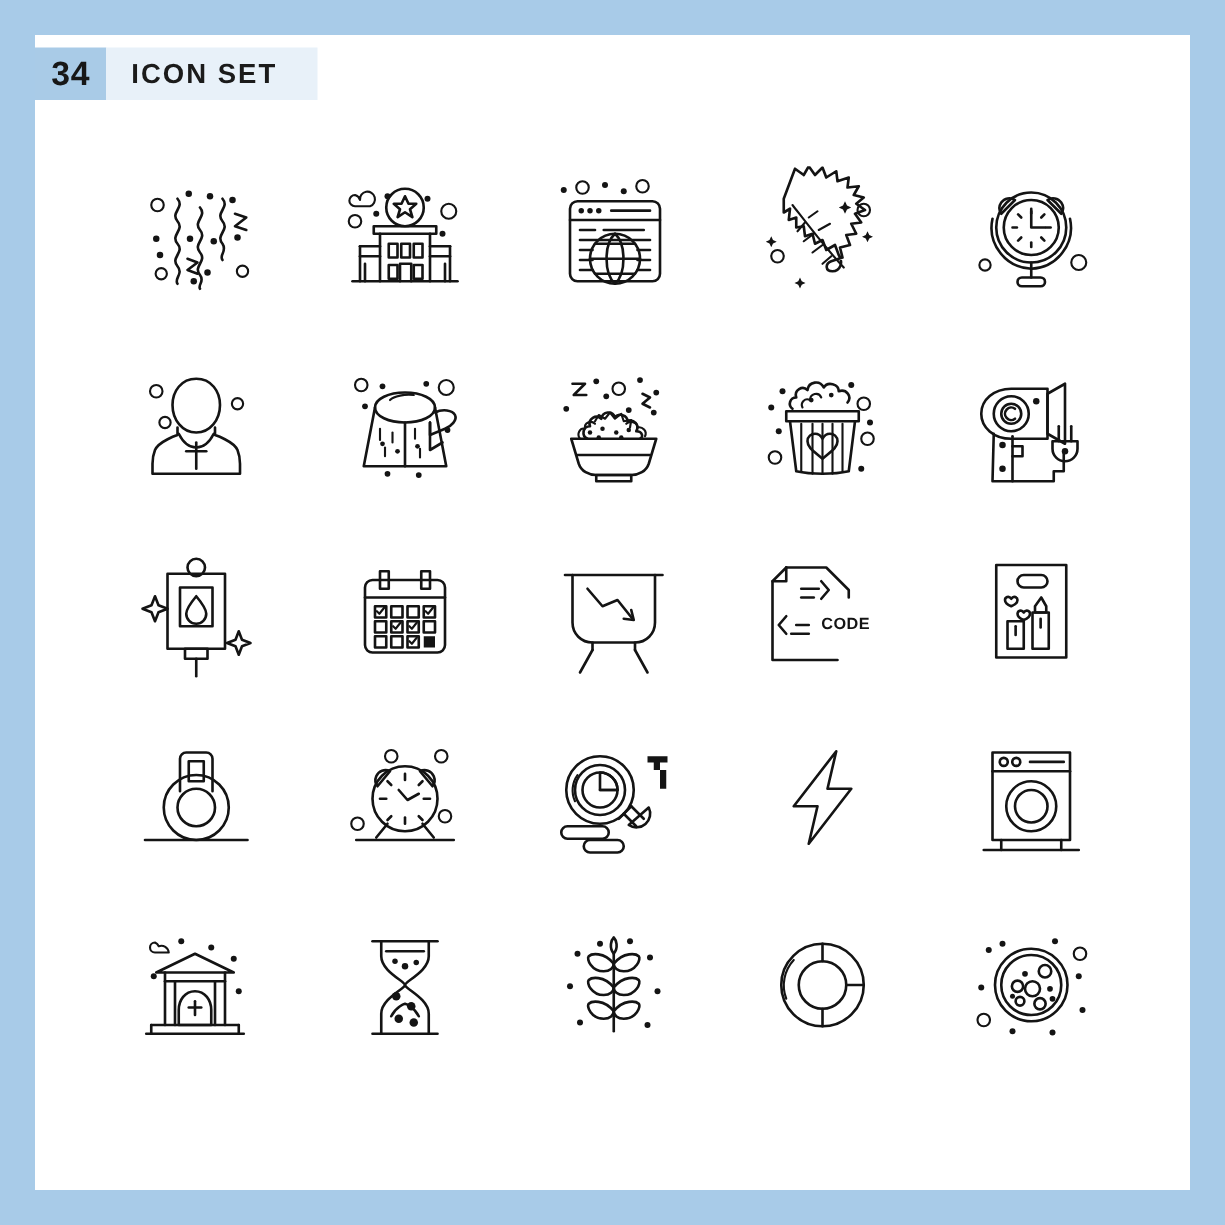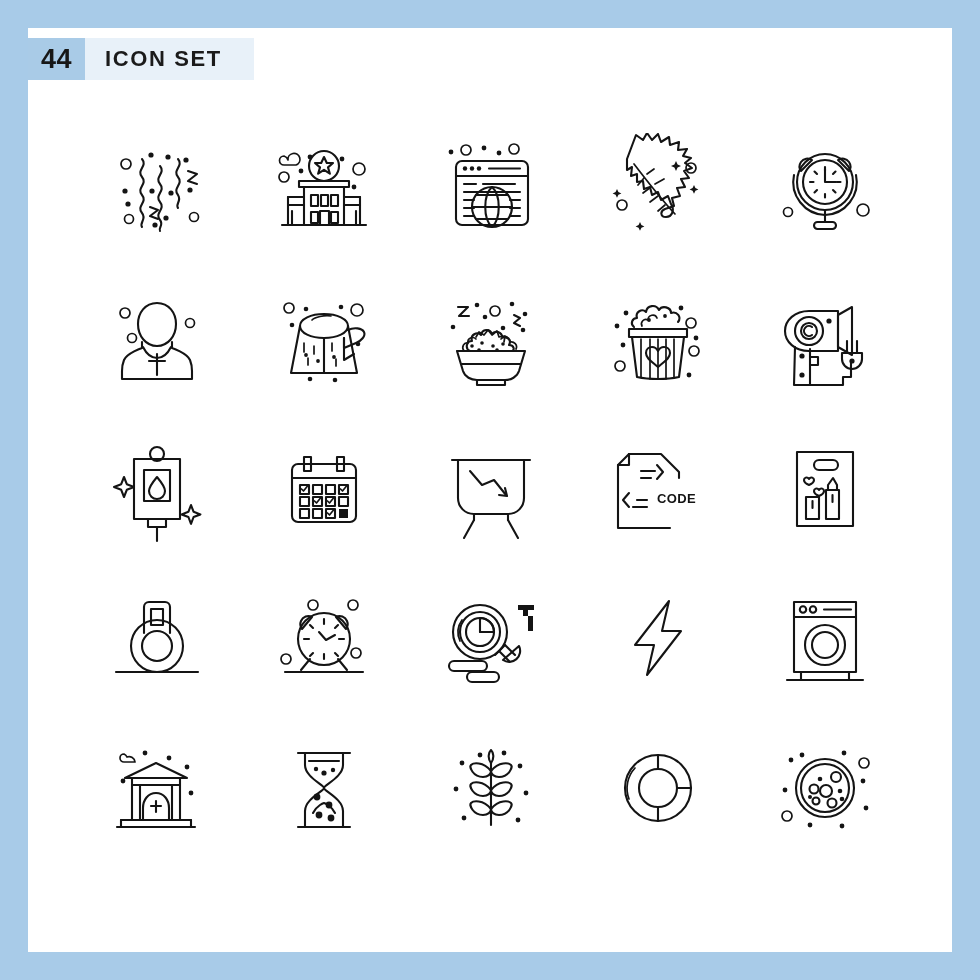--- a/index.html
+++ b/index.html
@@ -110,21 +110,21 @@
     letter-spacing: 0.4px;
   }
 </style>
 </head>
 <body>
 
 <div id="page">
   <div id="card">
 
     <div id="header">
-      <div id="badge-count">44</div>
+      <div id="badge-count">34</div>
       <div id="badge-title">ICON SET</div>
     </div>
 
     <div id="grid">
 
       <div class="cell">
         <svg width="110" height="110" viewBox="0 0 110 110">
           <path class="ln" d="M40 26 c6 7 -6 11 0 18 c6 7 -6 11 0 18 c6 7 -6 11 0 18 c5 6 -3 10 0 14"></path>
           <path class="ln" d="M58 33 c6 7 -6 11 0 18 c6 7 -6 11 0 18 c6 7 -6 11 0 18 c4 5 -2 8 0 11"></path>
           <path class="ln" d="M76 26 c6 7 -6 11 0 18 c6 7 -6 11 0 18 c4 6 -3 9 0 13"></path>

